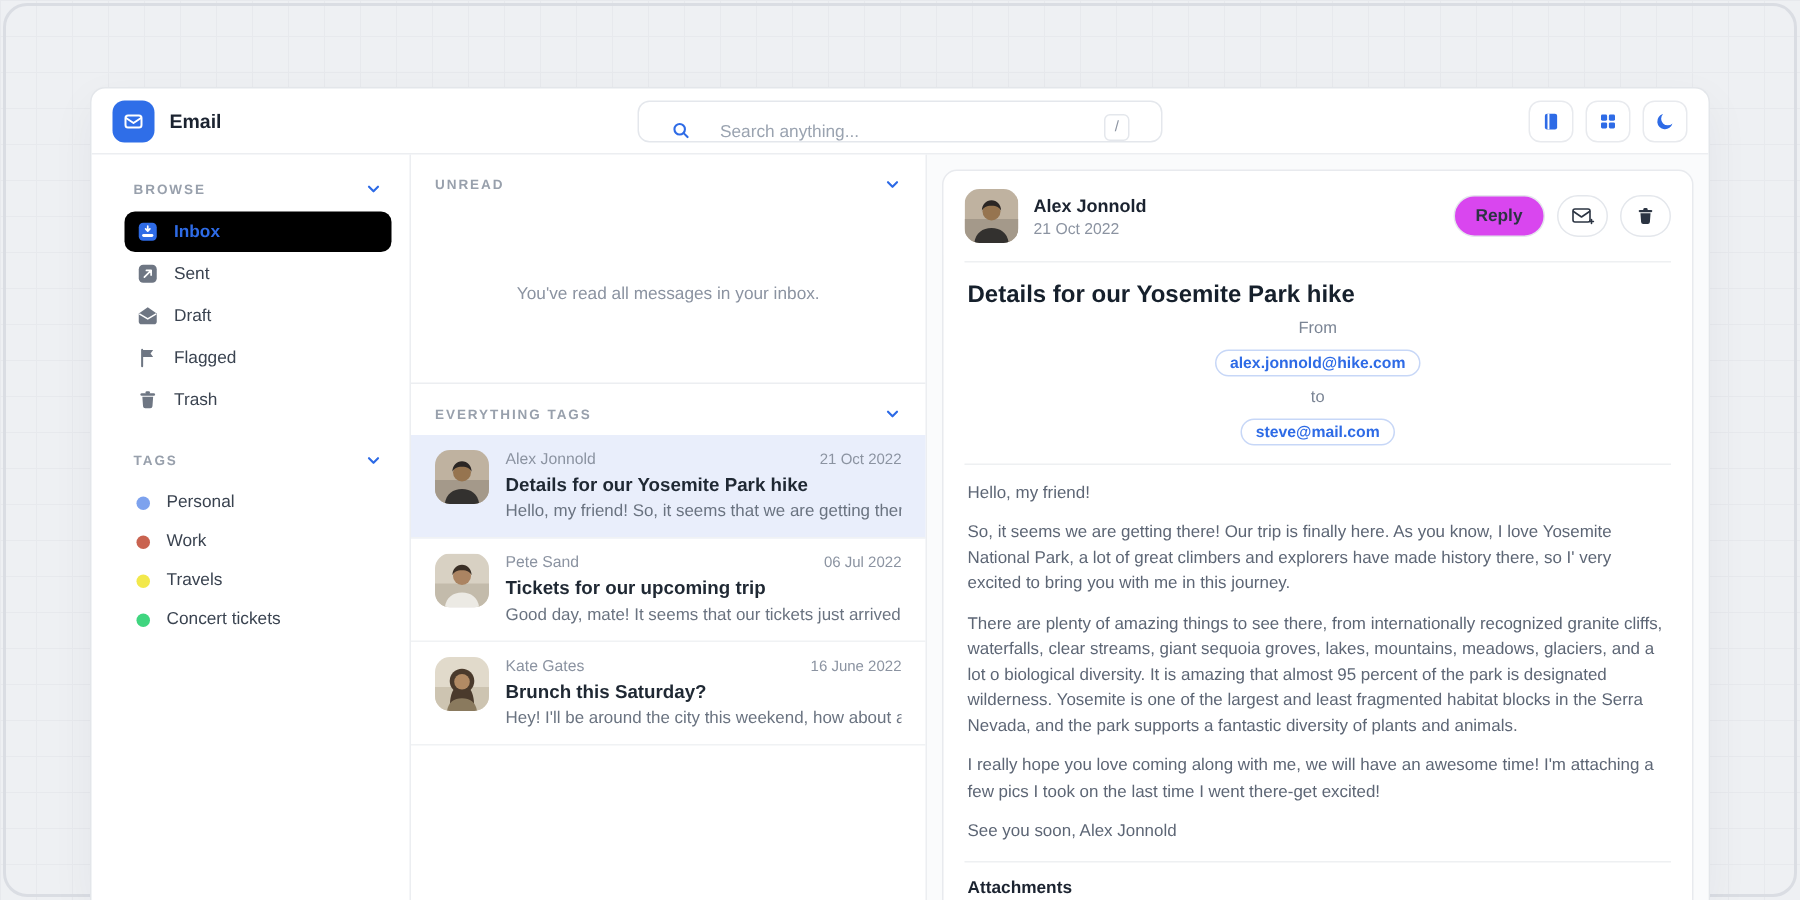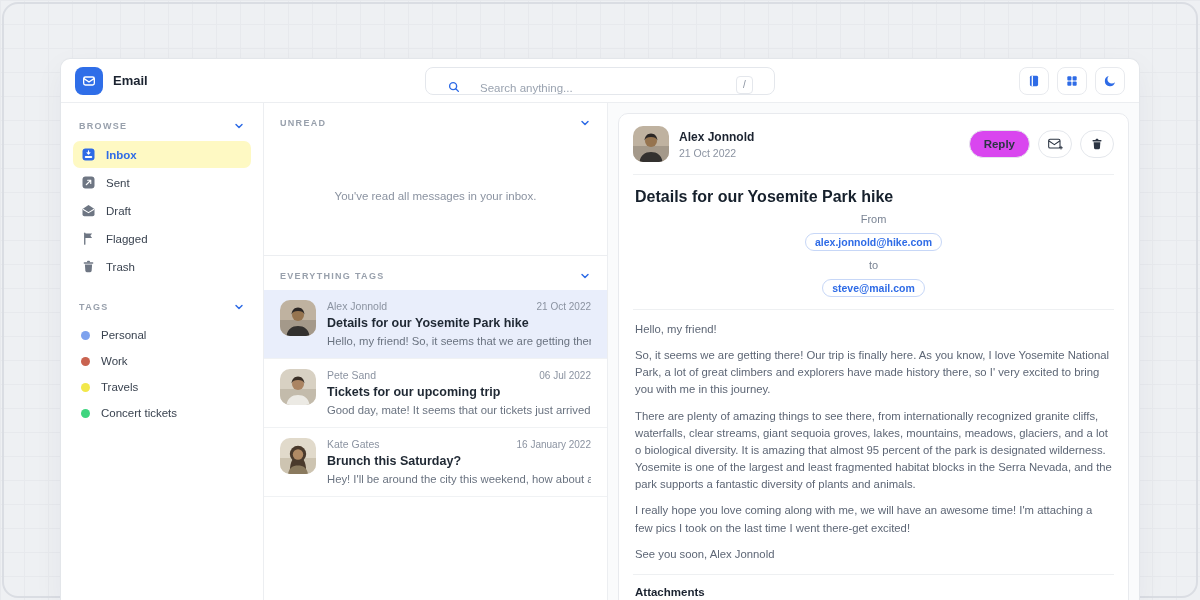--- a/index.html
+++ b/index.html
@@ -36,26 +36,26 @@
   .searchbar input { flex:1; border:none; outline:none; font-family:"Liberation Sans",sans-serif; font-size:11.5px; color:#3a4350; background:transparent; }
   .searchbar input::placeholder { color:#9aa3b0; }
   .kbd { width:17px; height:18px; border:1px solid #e4e7ec; border-radius:4px; font-size:10px; color:#8b93a1; display:flex; align-items:center; justify-content:center; }
   .header-actions { margin-left:auto; display:flex; gap:8px; }
   .icon-btn { width:30px; height:28px; border:1px solid #e8eaee; border-radius:8px; background:#fff; display:flex; align-items:center; justify-content:center; cursor:pointer; }
 
   
   .app-body { flex:1; display:flex; min-height:0; }
 
   
-  .sidebar { width:202px; flex:0 0 202px; padding:12px 12px; }
+  .sidebar { width:202px; flex:0 0 202px; padding:12px 12px;margin-left:10px; }
   .section-head { display:flex; align-items:center; justify-content:space-between; padding:5px 6px 9px; }
   .section-label { font-size:9px; font-weight:bold; letter-spacing:1.3px; color:#98a0ac; }
   .nav-item { display:flex; align-items:center; gap:10px; padding:6px 8px; border-radius:7px; margin-bottom:1px; font-size:11.5px; color:#3a4350; cursor:pointer; }
   .nav-item .nicon { width:15px; height:15px; display:flex; }
-  .nav-item.active { background:#fef9c3; color:#2e6be6; font-weight:bold; }
+  .nav-item.active { background:#000000; color:#2e6be6; font-weight:bold; }
   .tags-block { margin-top:16px; }
   .tag-item { display:flex; align-items:center; gap:11px; padding:7px 8px; font-size:11.5px; color:#3a4350; cursor:pointer; }
   .dot { width:9px; height:9px; border-radius:50%; flex:0 0 9px; }
 
   
   .maillist { width:345px; flex:0 0 345px; border-left:1px solid #eceef1; border-right:1px solid #eceef1; display:flex; flex-direction:column; }
   .list-section-head { display:flex; align-items:center; justify-content:space-between; padding:14px 16px 8px; }
   .unread-empty { height:118px; display:flex; align-items:center; justify-content:center; color:#8b93a1; font-size:11.5px; }
   .else-section { border-top:1px solid #eceef1; }
   .email-item { display:flex; gap:11px; padding:10px 16px 11px; border-bottom:1px solid #f0f2f4; cursor:pointer; }
@@ -312,21 +312,21 @@
                 <rect y="20" width="36" height="16" fill="#cdc4b1"></rect>
                 <circle cx="18" cy="16" r="8.2" fill="#4a3a2c"></circle>
                 <path d="M9.8 36c0-9 1-17 8.2-17s8.2 8 8.2 17z" fill="#4a3a2c"></path>
                 <circle cx="18" cy="16.5" r="5.2" fill="#b18a64"></circle>
                 <path d="M8 36c1-6 4.6-8.5 10-8.5S27 30 28 36z" fill="#8a7a5e"></path>
               </svg>
           </span>
           <div class="email-meta">
             <div class="email-row1">
               <span class="email-sender">Kate Gates</span>
-              <span class="email-date">16 January 2022</span>
+              <span class="email-date">16 June 2022</span>
             </div>
             <div class="email-subject">Brunch this Saturday?</div>
             <div class="email-preview">Hey! I'll be around the city this weekend, how about a...</div>
           </div>
         </div>
       </div>
     </div>
 
     <div class="reader-area">
       <div class="reader-card">

